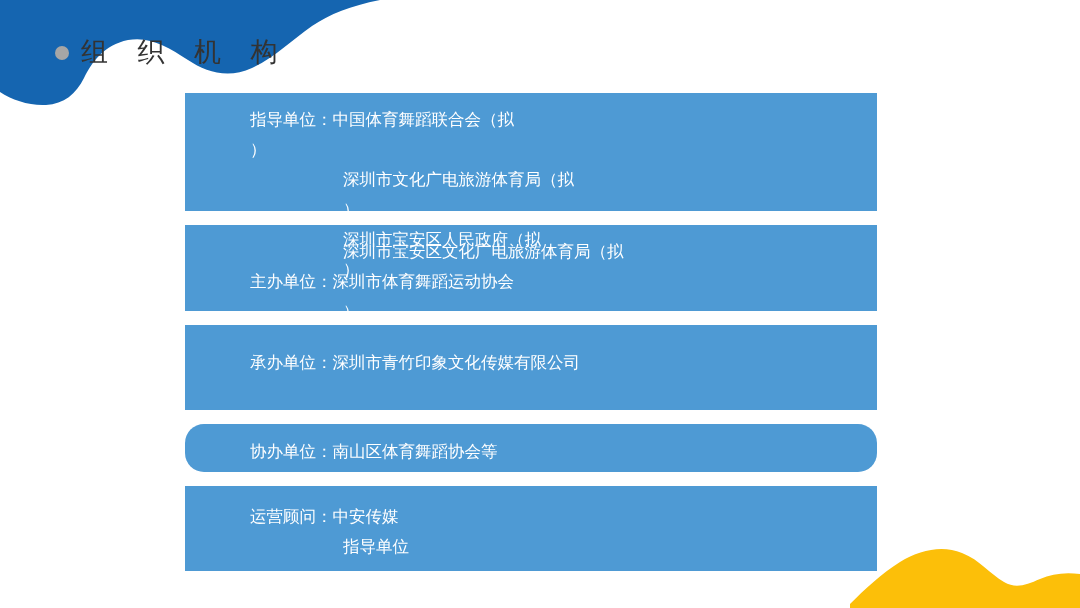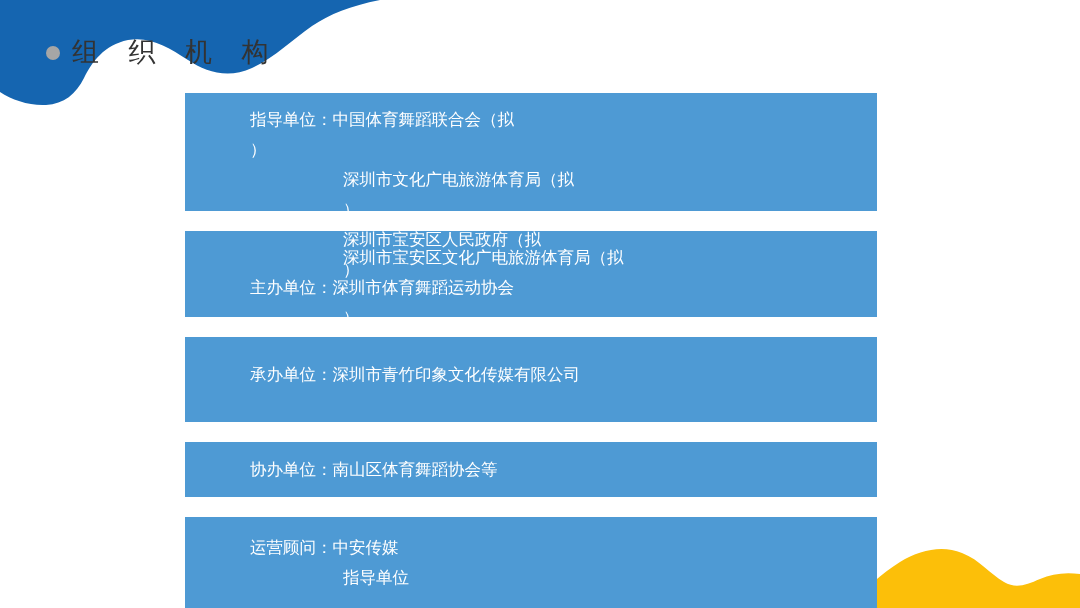--- a/index.html
+++ b/index.html
@@ -24,21 +24,21 @@
   }
   .deco-bottom-right {
     position:absolute; bottom:0; right:0;
     width:230px; height:70px;
     pointer-events:none;
   }
 
   
   .title-row {
     position:absolute;
-    left:46px; top:32px;
+    left:55px; top:32px;
     display:flex; align-items:center;
     height:40px;
   }
   .title-bullet {
     width:14px; height:14px;
     border-radius:50%;
     background:#a6a6a6;
     flex:0 0 auto;
     margin-right:12px;
     margin-top:2px;
@@ -53,21 +53,21 @@
   }
 
   
   .blocks {
     position:absolute;
     left:185px; top:93px;
     width:692px;
   }
   .block {
     background:#4e9ad4;
-    margin-bottom:20px;
+    margin-bottom:14px;
     padding:14px 0 14px 0;
     color:#ffffff;
   }
   .block-inner {
     padding-left:65px;
     padding-right:18px;
   }
   .line {
     font-size:16.5px;
     line-height:30px;
@@ -75,22 +75,22 @@
     white-space:pre;
   }
   .line.indent {
     padding-left:93px;
   }
 
   
   .block.b1 { height:118px; padding-top:11px; }
   .block.b2 { height:86px;  padding-top:11px; }
   .block.b3 { height:85px;  padding-top:22px; }
-  .block.b4 { height:55px;  padding-top:12px; }
-  .block.b5 { height:101px;  padding-top:15px; }
+  .block.b4 { height:48px;  padding-top:12px;border-radius:19px; }
+  .block.b5 { height:85px;  padding-top:15px; }
 </style>
 </head>
 <body>
 
 <div class="slide">
 
   <svg class="deco-top-left" viewBox="0 0 380 120" preserveAspectRatio="none">
     <path d="M0,0 L380,0
              C350,6 330,14 312,26
              C292,40 274,58 252,68

